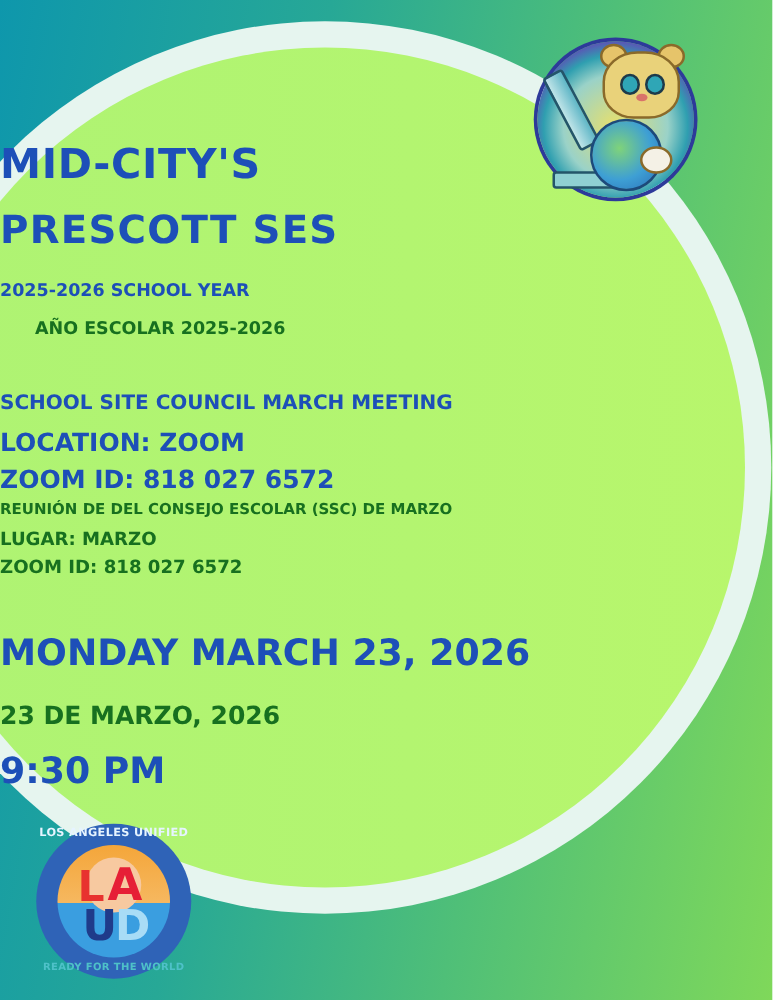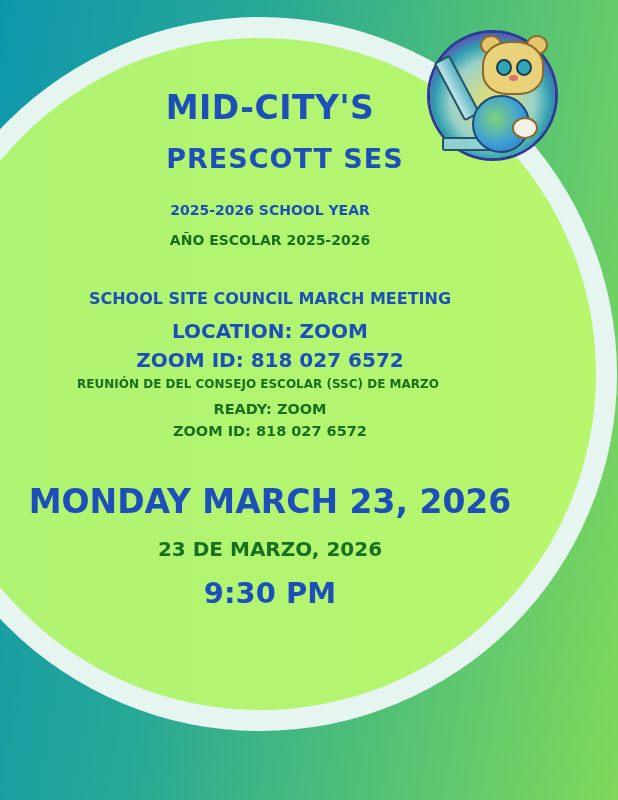--- a/index.html
+++ b/index.html
@@ -22,34 +22,34 @@
     background: linear-gradient(90deg, #aef373 0%, #b3f570 60%, #b8f66c 100%);
   }
   .watermark {
     position: absolute; left: 280px; top: 258px; font: bold 38px "DejaVu Sans", sans-serif;
     color: rgba(255, 240, 120, 0.25); letter-spacing: -2px;
   }
   .content {
     position: absolute; left: 0; top: 0; width: 540px; text-align: center;
     font-family: "DejaVu Sans", sans-serif; font-weight: bold;
   }
-  .line { position: absolute; left: 0; width: 540px; text-align: center; white-space: nowrap; }
+  .line { position: absolute; left: 0; width: 540px; text-align: left; white-space: nowrap; margin-top: 23px; }
   .blue { color: #1d4fb8; }
   .green { color: #17701f; }
   .title1 { top: 88px; font-size: 33px; letter-spacing: 0.5px; }
-  .title2 { top: 143px; font-size: 27px; letter-spacing: 1px; padding-left: 15px; }
+  .title2 { top: 143px; font-size: 31px; letter-spacing: 1px; }
   .year { top: 202px; font-size: 14px; }
-  .anio { top: 232px; font-size: 14px; }
+  .anio { top: 232px; font-size: 14px; padding-left: 28px; }
   .ssc { top: 289px; font-size: 16px; left: 0; width: 540px; }
   .loc { top: 319px; font-size: 20px; }
   .zid { top: 348px; font-size: 20px; }
   .reu { top: 377px; font-size: 12px; left: 0; width: 516px; }
   .lugar { top: 401px; font-size: 14.5px; }
   .zid2 { top: 423px; font-size: 14.5px; }
-  .date { top: 482px; font-size: 33px; }
+  .date { top: 482px; font-size: 29px; }
   .fecha { top: 537px; font-size: 20px; }
   .time { top: 576px; font-size: 29px; }
 
   .mascot {
     position: absolute; left: 430px; top: 33px; width: 125px; height: 125px; border-radius: 50%;
     background: radial-gradient(circle at 50% 55%, #e9e06a 0%, #9ad2c8 45%, #2f9fb0 62%, #5e4fb5 75%, #3a3b98 100%);
     box-shadow: 0 0 0 3px #2d3a9a;
   }
   .mascot .globe {
     position: absolute; left: 42px; top: 62px; width: 54px; height: 54px; border-radius: 50%;
@@ -133,34 +133,45 @@
   <div class="content">
     <div class="line blue title1">MID-CITY'S</div>
     <div class="line blue title2">PRESCOTT SES</div>
     <div class="line blue year">2025-2026 SCHOOL YEAR</div>
     <div class="line green anio">AÑO ESCOLAR 2025-2026</div>
 
     <div class="line blue ssc">SCHOOL SITE COUNCIL MARCH MEETING</div>
     <div class="line blue loc">LOCATION: ZOOM</div>
     <div class="line blue zid">ZOOM ID: 818 027 6572</div>
     <div class="line green reu">REUNIÓN DE DEL CONSEJO ESCOLAR (SSC) DE MARZO</div>
-    <div class="line green lugar">READY: ZOOM</div>
+    <div class="line green lugar">LUGAR: MARZO</div>
     <div class="line green zid2">ZOOM ID: 818 027 6572</div>
 
     <div class="line blue date">MONDAY MARCH 23, 2026</div>
     <div class="line green fecha">23 DE MARZO, 2026</div>
     <div class="line blue time">9:30 PM</div>
   </div>
 
   <div class="mascot">
     <div class="scope"></div>
     <div class="base"></div>
     <div class="globe"></div>
     <div class="ear-l"></div>
     <div class="ear-r"></div>
     <div class="head"></div>
     <div class="eye-l"></div>
     <div class="eye-r"></div>
     <div class="nose"></div>
     <div class="paw"></div>
   </div>
 
+  <div class="lausd">
+    <div class="arc-top">LOS ANGELES UNIFIED</div>
+    <div class="inner">
+      <div class="sun"></div>
+      <span class="letter-l">L</span>
+      <span class="letter-a">A</span>
+      <span class="letter-u">U</span>
+      <span class="letter-d">D</span>
+    </div>
+    <div class="arc-bottom">READY FOR THE WORLD</div>
+  </div>
 </div>
 
 </body></html>

